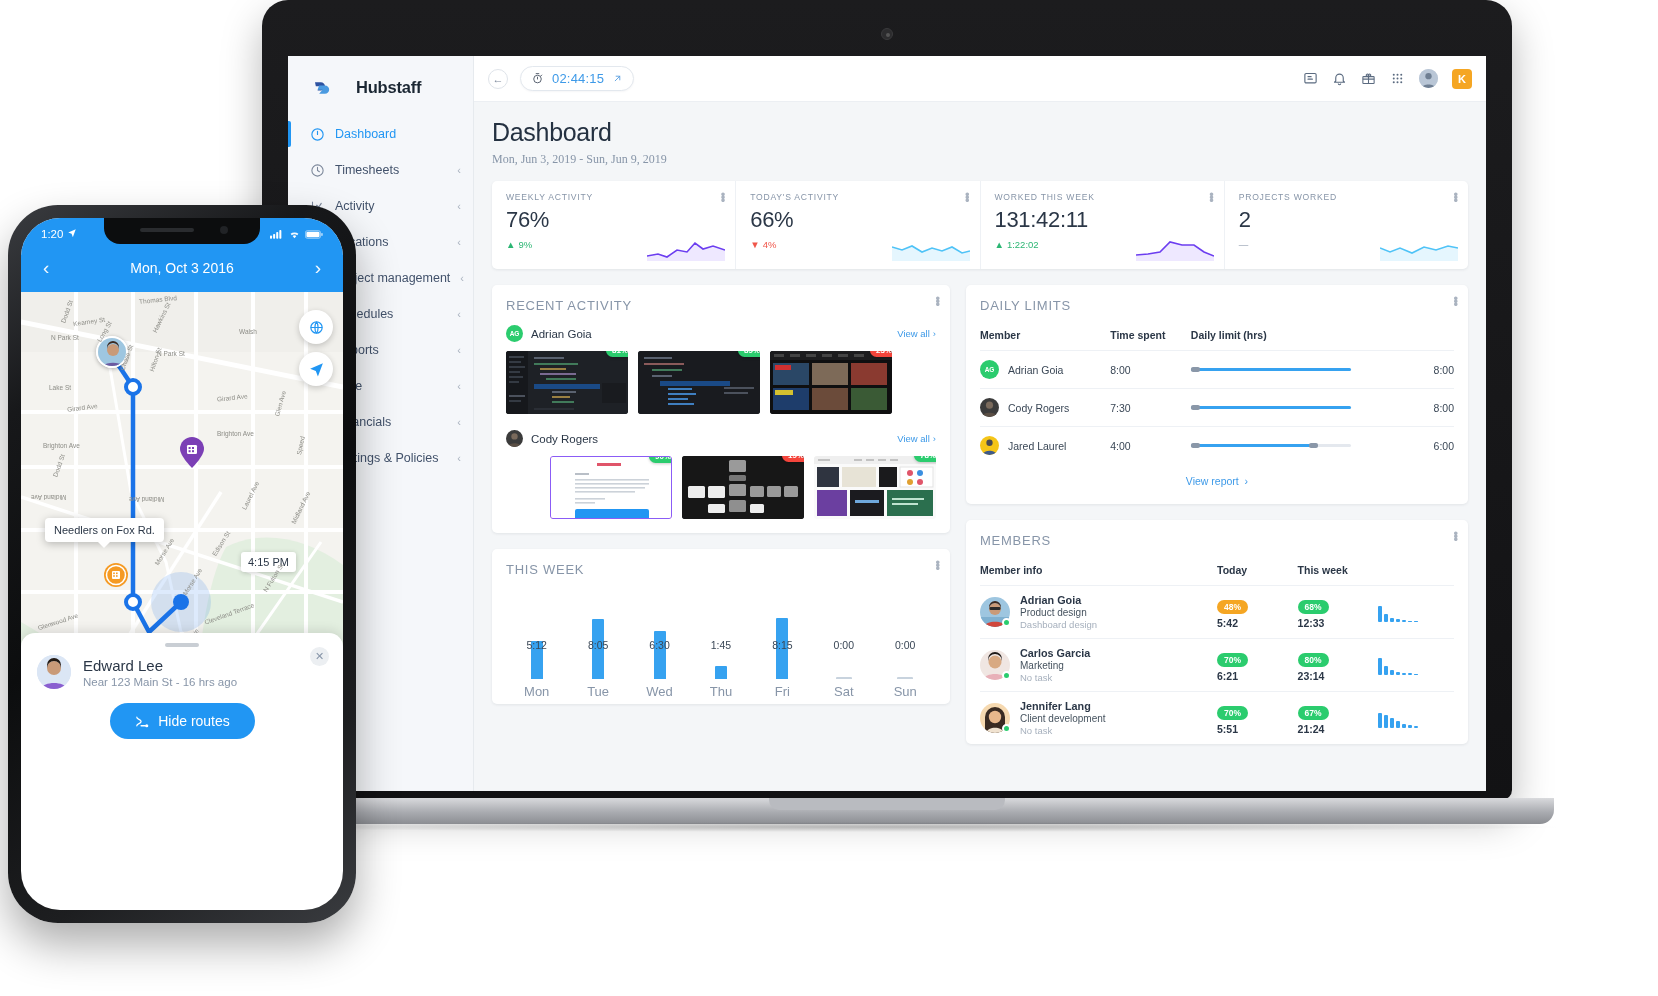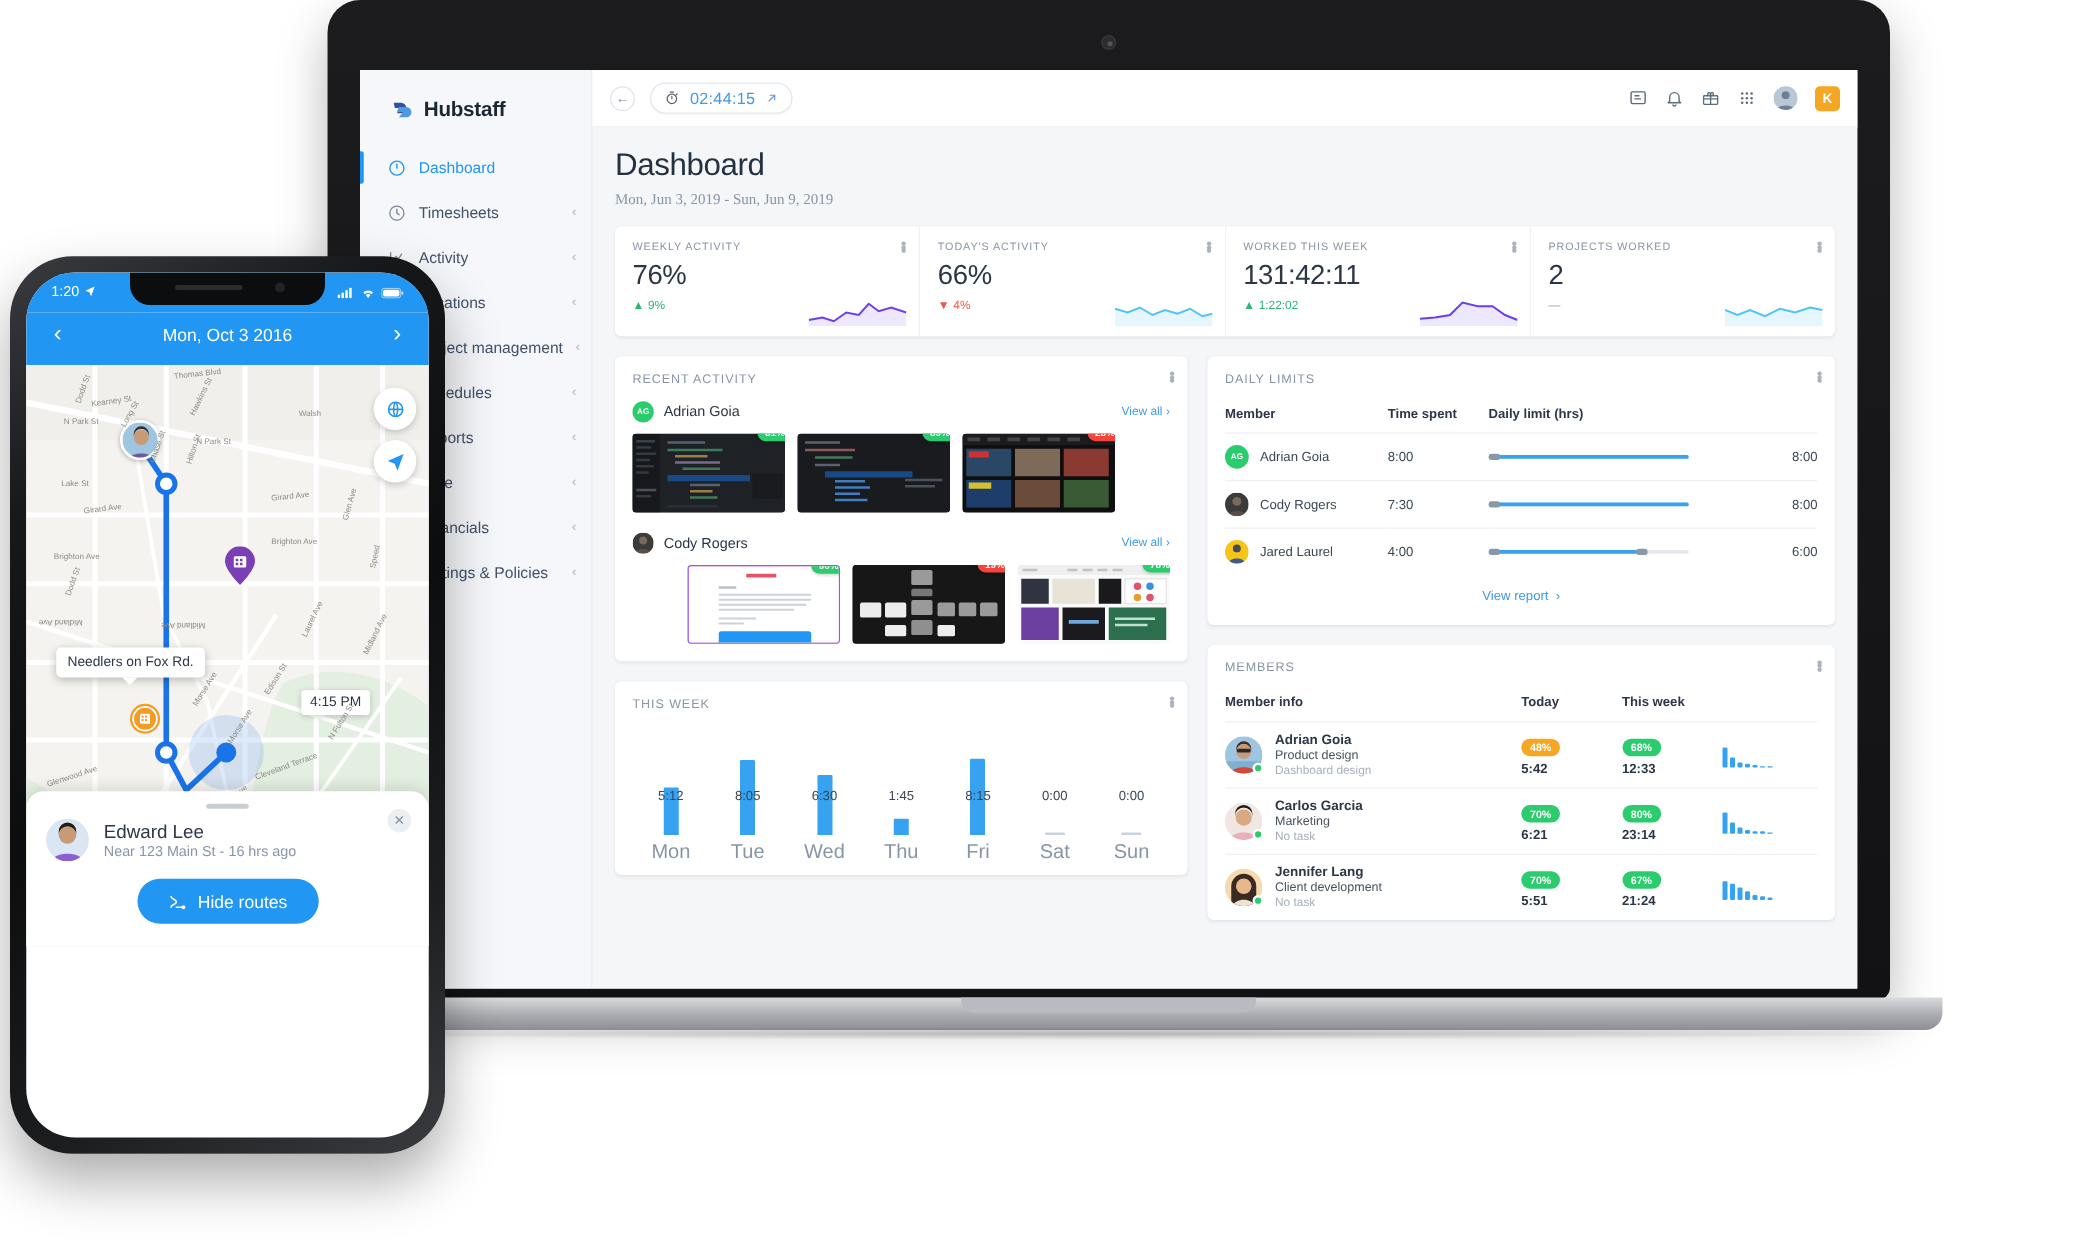--- a/index.html
+++ b/index.html
@@ -39,21 +39,21 @@
     background:#b9bbc0; border-radius:0 0 10px 10px;
   }
   .base-shadow{
     position:absolute; left:-60px; top:822px; width:1370px; height:10px;
     background: radial-gradient(ellipse at center, rgba(0,0,0,.22), rgba(0,0,0,0) 70%);
   }
 
   
   .app { display: flex; width: 1198px; height: 735px; background:#f4f6f8; }
   .sidebar { width: 186px; background:#f5f7fa; border-right:1px solid #e6eaee; padding-top:10px; flex:0 0 186px;}
-  .brand { display:flex; align-items:center; gap:9px; padding: 12px 0 18px 22px;}
+  .brand { display:flex; gap:26px; padding: 12px 0 18px 22px;}
   .brand-logo { width:20px;height:20px; }
   .brand-name { font-size:16.5px; font-weight:bold; color:#1b2733; letter-spacing:-.2px;}
   .nav-item {
     display:flex; align-items:center; gap:10px; height:36px;
     padding-left:22px; padding-right:12px; font-size:12.5px; color:#42526b; position:relative;
     cursor:pointer;
   }
   .nav-item .ico { width:15px; height:15px; flex:0 0 15px; color:#7a8699; }
   .nav-item .lbl { flex:1; white-space:nowrap; }
   .nav-item .chev { font-size:11px; color:#aab3c0; }
@@ -103,21 +103,21 @@
   .kpi-delta.up{color:#2bb673;} .kpi-delta.down{color:#f0564a;} .kpi-delta.flat{color:#98a4b4;}
   .kpi-spark{position:absolute;right:10px;bottom:8px;width:78px;height:26px;}
   .dots{position:absolute;right:10px;top:12px;color:#aab3c0;cursor:pointer;line-height:3px;font-size:13px;}
   .dots span{display:block;}
 
   
   .mid-row{display:flex;gap:16px;margin-top:16px;}
   .col-left{flex:0 0 437px;}
   .col-right{flex:1;}
 
-  .sec-head{font-size:10px;color:#8795a8;letter-spacing:.75px;text-transform:uppercase;}
+  .sec-head{font-size:13px;color:#8795a8;letter-spacing:.75px;text-transform:uppercase;}
   .ra-card{padding:13px 14px 14px 14px;position:relative;}
   .ra-person{display:flex;align-items:center;gap:8px;margin-top:12px;}
   .ra-av{width:17px;height:17px;border-radius:50%;display:flex;align-items:center;justify-content:center;
          font-size:6.5px;color:#fff;font-weight:bold;overflow:hidden;}
   .ra-name{font-size:11.5px;color:#2b3747;flex:1;}
   .viewall{font-size:9.5px;color:#3e9ae8;cursor:pointer;display:flex;align-items:center;gap:3px;}
   .shots{display:flex;gap:10px;margin-top:9px;}
   .shot{position:relative;width:122px;height:63px;border-radius:3px;overflow:hidden;background:#1c1f24;}
   .badge{
     position:absolute;right:-6px;top:-7px;font-size:8px;color:#fff;font-weight:bold;
@@ -159,21 +159,21 @@
   .sparkbars{display:flex;align-items:flex-end;gap:2.5px;height:19px;}
   .sparkbars i{display:block;width:3.5px;background:#36a2f0;border-radius:1px;}
 
   
   .tw-card{margin-top:16px;padding:13px 14px 0 14px;position:relative;height:155px;overflow:hidden;}
   .tw-chart{display:flex;align-items:flex-end;justify-content:space-around;height:100px;margin-top:22px;}
   .tw-col{display:flex;flex-direction:column;align-items:center;justify-content:flex-end;height:100%;width:44px;}
   .tw-val{font-size:10.5px;color:#3a4756;position:absolute;top:40px;}
   .tw-bar{width:12px;background:#36a2f0;border-radius:1px 1px 0 0;}
   .tw-bar.zero{height:2px;background:#c8d3de;width:16px;}
-  .tw-day{font-size:16px;color:#8795a8;margin-top:5px;}
+  .tw-day{font-size:13px;color:#8795a8;margin-top:5px;}
 
   
   #phone{ position:absolute; left:8px; top:205px; width:348px; height:718px; }
   .phone-body{
     position:absolute;inset:0;border-radius:50px;
     background:linear-gradient(145deg,#3a3c40 0%,#17181a 22%,#0c0d0e 50%,#1d1e20 78%,#3a3c40 100%);
     box-shadow:0 22px 44px rgba(0,0,0,.32);
   }
   .phone-screen{
     position:absolute;left:13px;top:13px;right:13px;bottom:13px;border-radius:39px;overflow:hidden;background:#fff;

